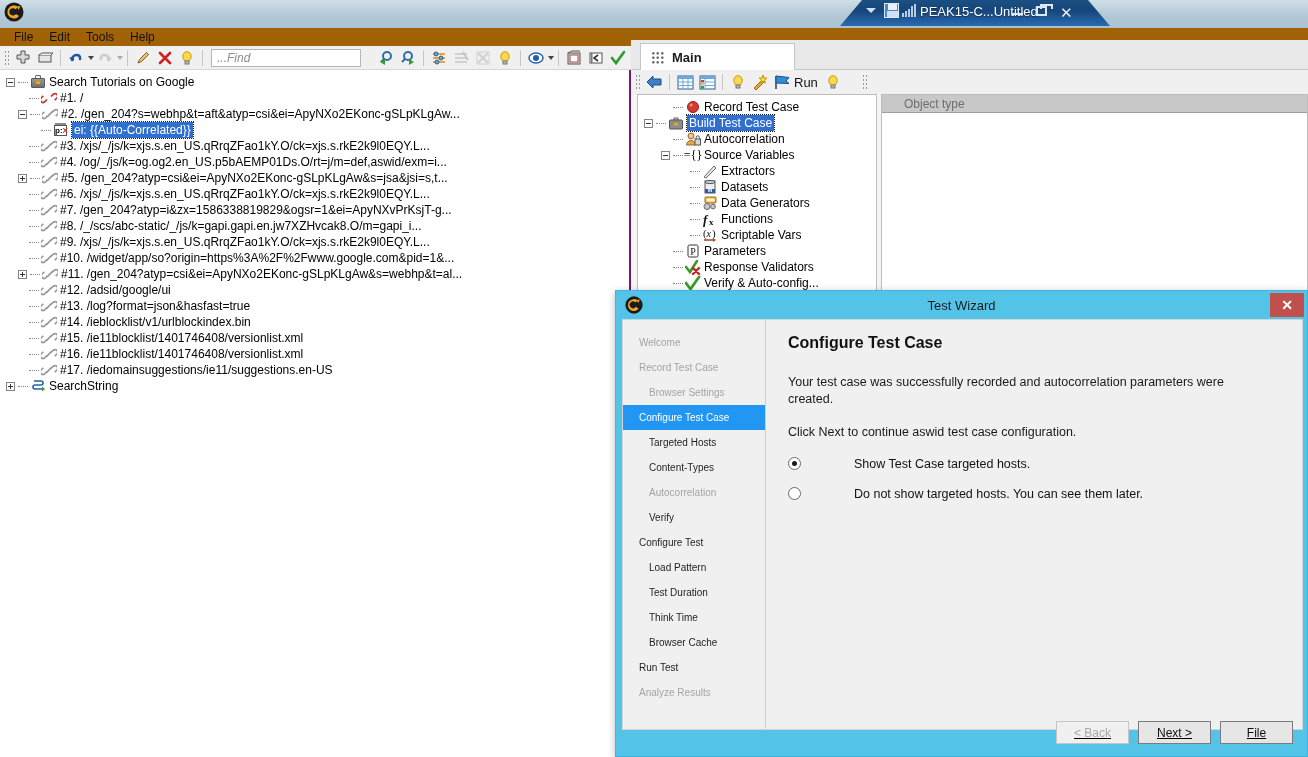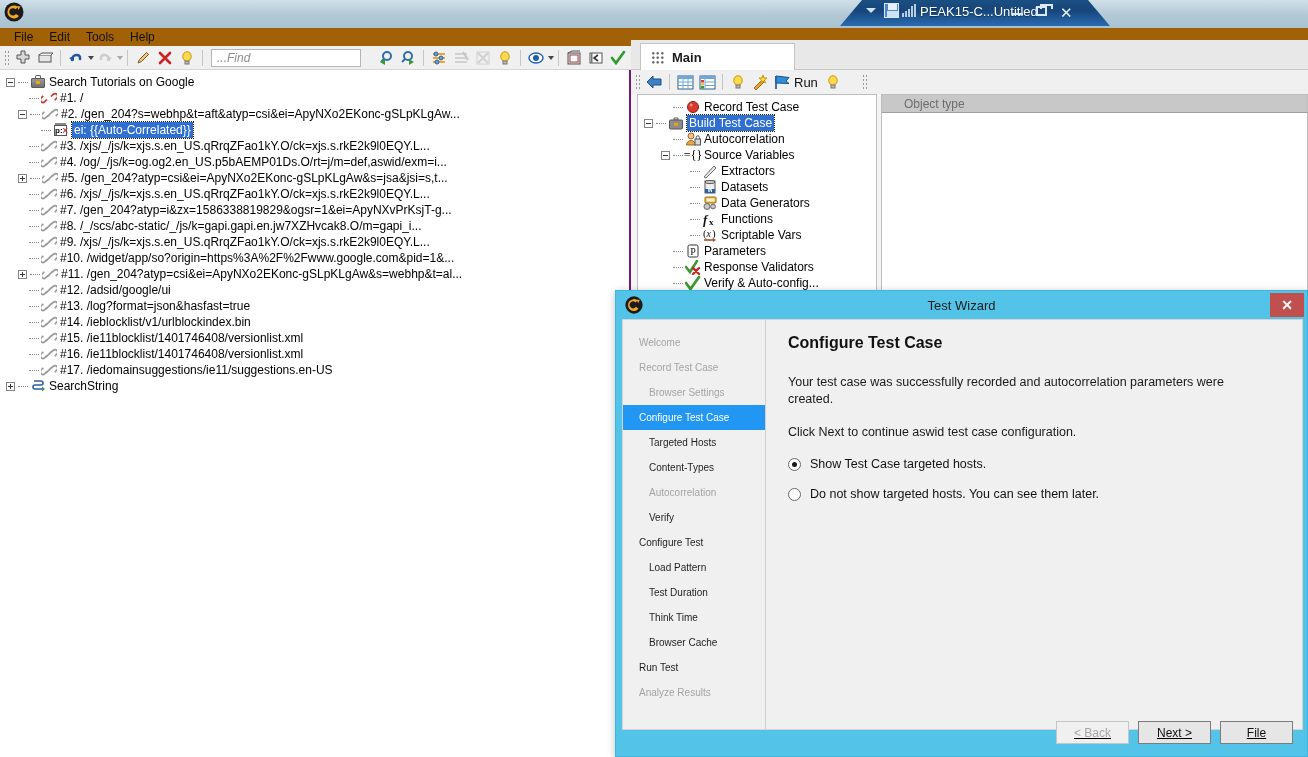--- a/index.html
+++ b/index.html
@@ -203,21 +203,21 @@
   .step {
     height: 25px; display: flex; align-items: center; font-size: 10px; color: #1e1e1e;
     cursor: default; padding-left: 16px;
   }
   .step.sub { padding-left: 26px; }
   .step.dim { color: #a4a4a4; }
   .step.active { background: #2196f3; color: #fff; }
   .dlg-main { flex: 1; background: #f0f0f0; padding: 14px 22px 0 22px; position: relative; }
   .dlg-h1 { font-size: 16px; font-weight: bold; color: #111; margin: 0 0 22px 0; }
   .dlg-p { font-size: 12.5px; color: #1a1a1a; line-height: 17px; margin: 0 0 16px 0; max-width: 470px; }
-  .radio-row { display: flex; align-items: flex-end; margin-bottom: 16px; }
+  .radio-row { display: flex; align-items: flex-start; margin-bottom: 16px; gap: 44px; }
   .radio {
     width: 13px; height: 13px; border-radius: 50%; border: 1px solid #6b6b6b;
     background: #fff; position: relative; margin-right: 9px; flex: 0 0 auto;
   }
   .radio.on::after {
     content:""; position:absolute; left:3px; top:3px; width:5px; height:5px;
     border-radius:50%; background:#1a1a1a;
   }
   .radio-lbl { font-size: 12.5px; color: #121212; }
   .dlg-btns {

